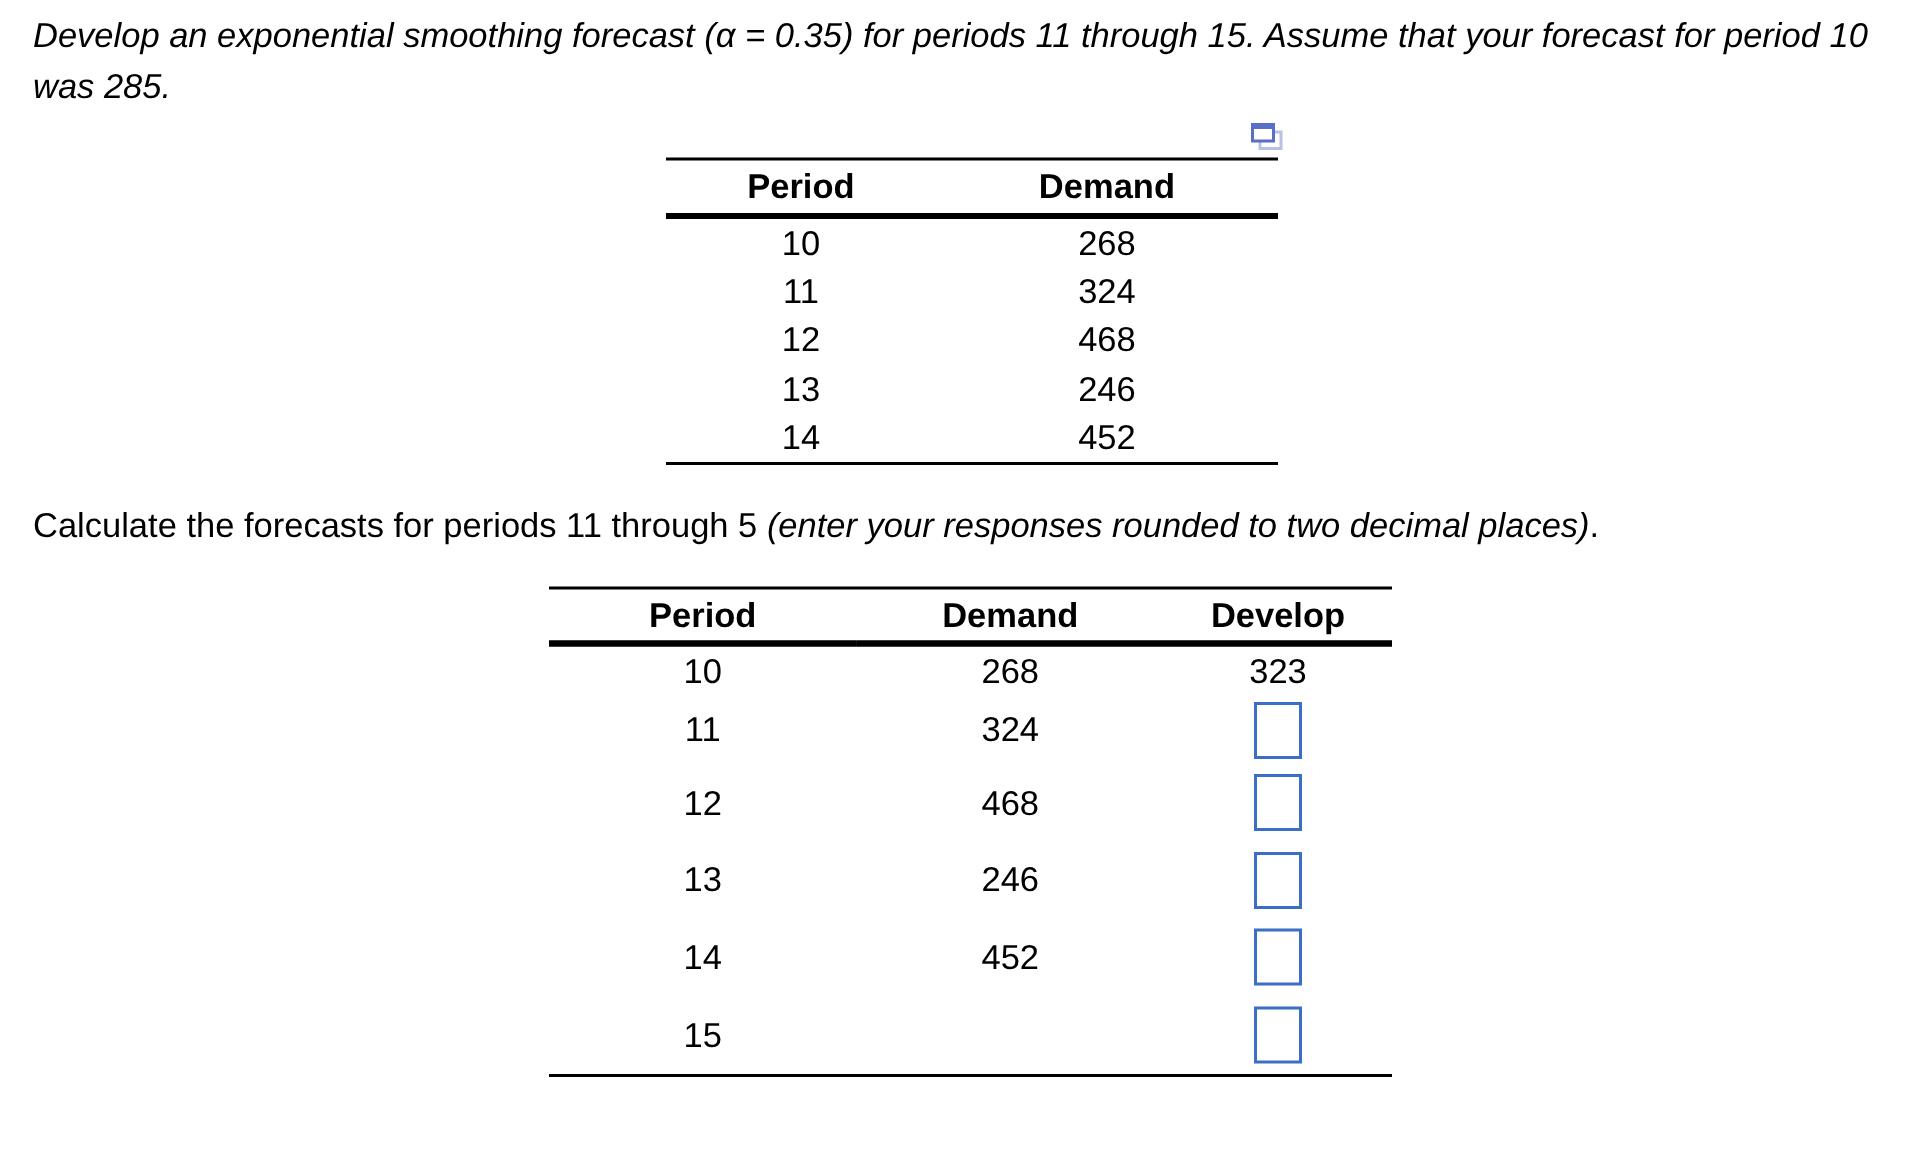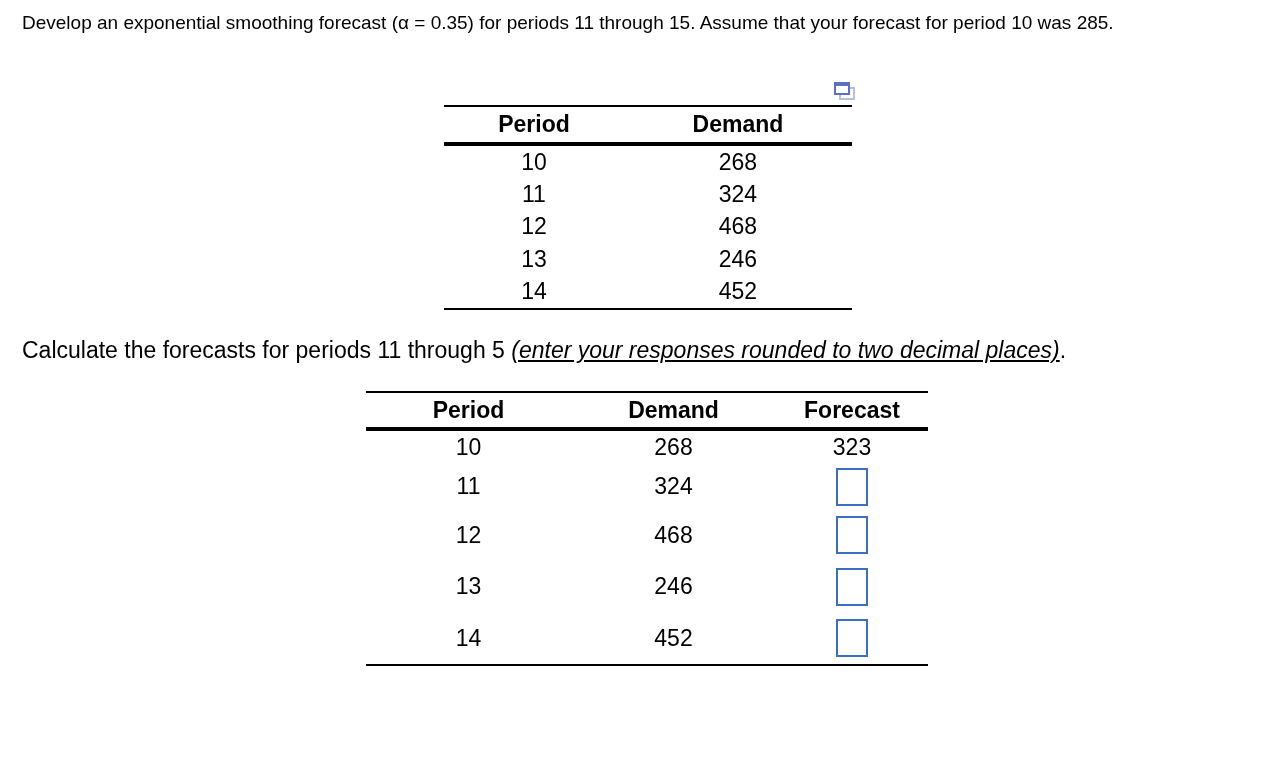--- a/index.html
+++ b/index.html
@@ -1,24 +1,24 @@
 <!DOCTYPE html>
 <html><head>
 <meta charset="utf-8">
 <style>
   html, body { margin:0; padding:0; background:#ffffff; }
   body { width:1272px; height:766px; position:relative; font-family:"Liberation Sans", sans-serif; color:#000; overflow:hidden; }
-  .q-text { position:absolute; left:22px; top:6px; width:1240px; font-size:19px; line-height:34px; }
+  .q-text { position:absolute; left:22px; top:6px; width:1240px; font-size:23px; line-height:34px;font-style:italic; }
   .popout { position:absolute; left:833px; top:80px; width:24px; height:22px; }
   .t1-wrap { position:absolute; left:444px; top:105px; width:408px; border-top:2px solid #000; border-bottom:2px solid #000; }
   .t1-wrap table { width:100%; border-collapse:collapse; font-size:23px; }
   .t1-wrap th { font-weight:bold; height:35px; padding:0; text-align:center; border-bottom:4px solid #000; }
   .t1-wrap td { text-align:center; height:32.4px; padding:0; }
   .instr { position:absolute; left:22px; top:335px; font-size:23px; line-height:30px; white-space:nowrap; }
-  .instr i { font-style:italic;text-decoration:underline; }
+  .instr i { font-style:italic; }
   .t2-wrap { position:absolute; left:366px; top:391px; width:562px; border-top:2px solid #000; border-bottom:2px solid #000; }
   .t2-wrap table { width:100%; border-collapse:collapse; font-size:23px; }
   .t2-wrap th { font-weight:bold; height:34px; padding:0; text-align:center; border-bottom:4px solid #000; }
   .t2-wrap td { text-align:center; padding:0; }
   .c1 { width:205px; } .c2 { width:205px; } .c3 { width:152px; }
   .ans { width:28px; height:34px; border:2.5px solid #3a6fc4; background:#fff; box-sizing:content-box; padding:0; margin:0; font-size:18px; font-family:"Liberation Sans", sans-serif; text-align:center; outline:none; display:block; margin-left:auto; margin-right:auto; }
 </style>
 </head>
 <body>
 
@@ -66,21 +66,21 @@
 </div>
 
 <div class="instr"><span>Calculate the forecasts for periods 11 through 5 </span><i>(enter your responses rounded to two decimal places)</i><span>.</span></div>
 
 <div class="t2-wrap">
   <table>
     <thead>
       <tr>
         <th class="c1">Period</th>
         <th class="c2">Demand</th>
-        <th class="c3">Forecast</th>
+        <th class="c3">Develop</th>
       </tr>
     </thead>
     <tbody>
       <tr style="height:35px;">
         <td>10</td>
         <td>268</td>
         <td>323</td>
       </tr>
       <tr style="height:45px;">
         <td>11</td>
@@ -103,15 +103,22 @@
             <input class="ans" type="text" value="" style="">
           </td>
       </tr>
       <tr style="height:52px;">
         <td>14</td>
         <td>452</td>
         <td>
             <input class="ans" type="text" value="" style="">
           </td>
       </tr>
+      <tr style="height:52px;">
+        <td>15</td>
+        <td></td>
+        <td>
+            <input class="ans" type="text" value="" style="">
+          </td>
+      </tr>
     </tbody>
   </table>
 </div>
 
 </body></html>

